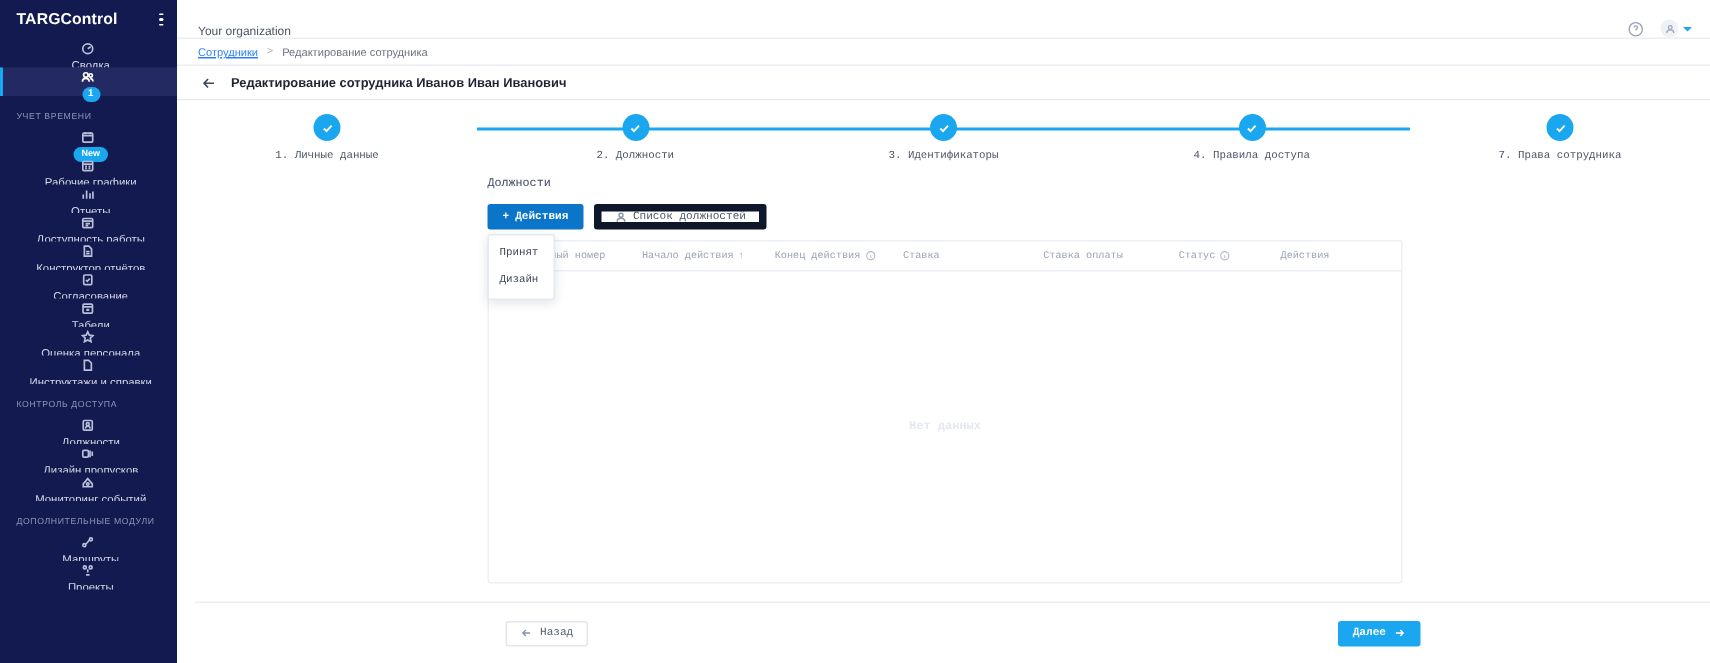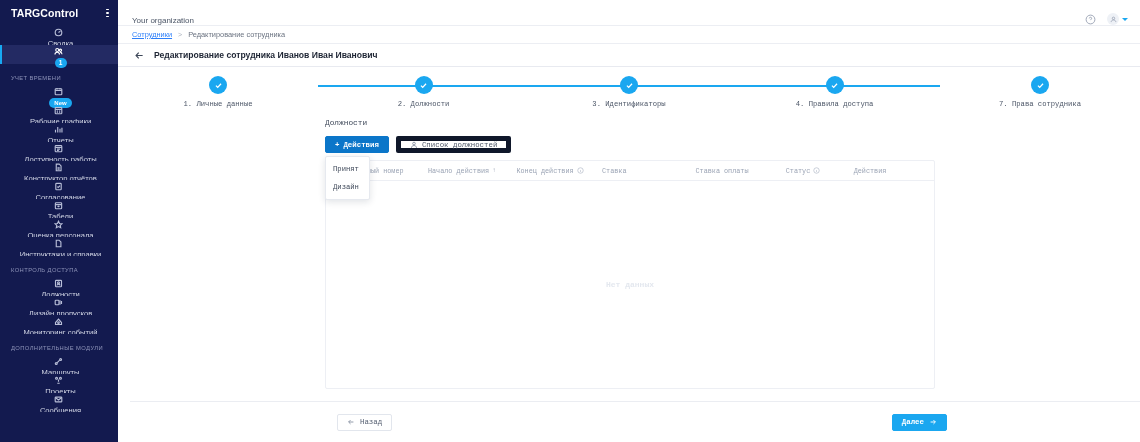--- a/index.html
+++ b/index.html
@@ -377,29 +377,20 @@
       <span class="ico">
         <svg class="si" viewBox="0 0 12 12">
             <circle cx="3.4" cy="3" r="1.3"></circle>
             <circle cx="8.6" cy="3" r="1.3"></circle>
             <path d="M6 4.6v3M4.4 9.6h3.2"></path>
           </svg>
       </span>
       <span class="lbl">Проекты</span>
     </div>
 
-    <div class="nav-item">
-      <span class="ico">
-        <svg class="si" viewBox="0 0 12 12">
-            <rect x="1.6" y="2.8" width="8.8" height="6.4" rx="1"></rect>
-            <path d="M1.8 3.4L6 6.6l4.2-3.2"></path>
-          </svg>
-      </span>
-      <span class="lbl">Сообщения</span>
-    </div>
 
   </aside>
 
   <div class="right">
 
     <div class="topbar">
       <div class="org">Your organization</div>
       <div class="topicons">
         <svg class="help-ico" viewBox="0 0 14 14">
           <circle cx="7" cy="7" r="5.6"></circle>

